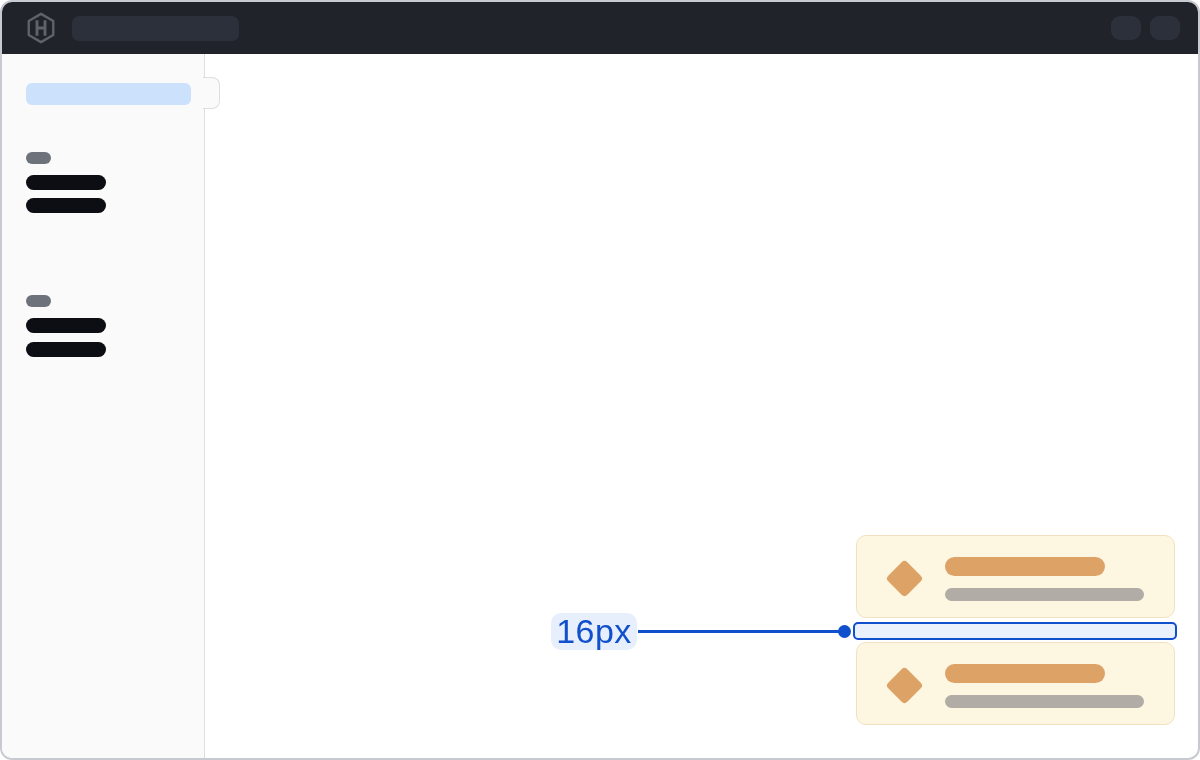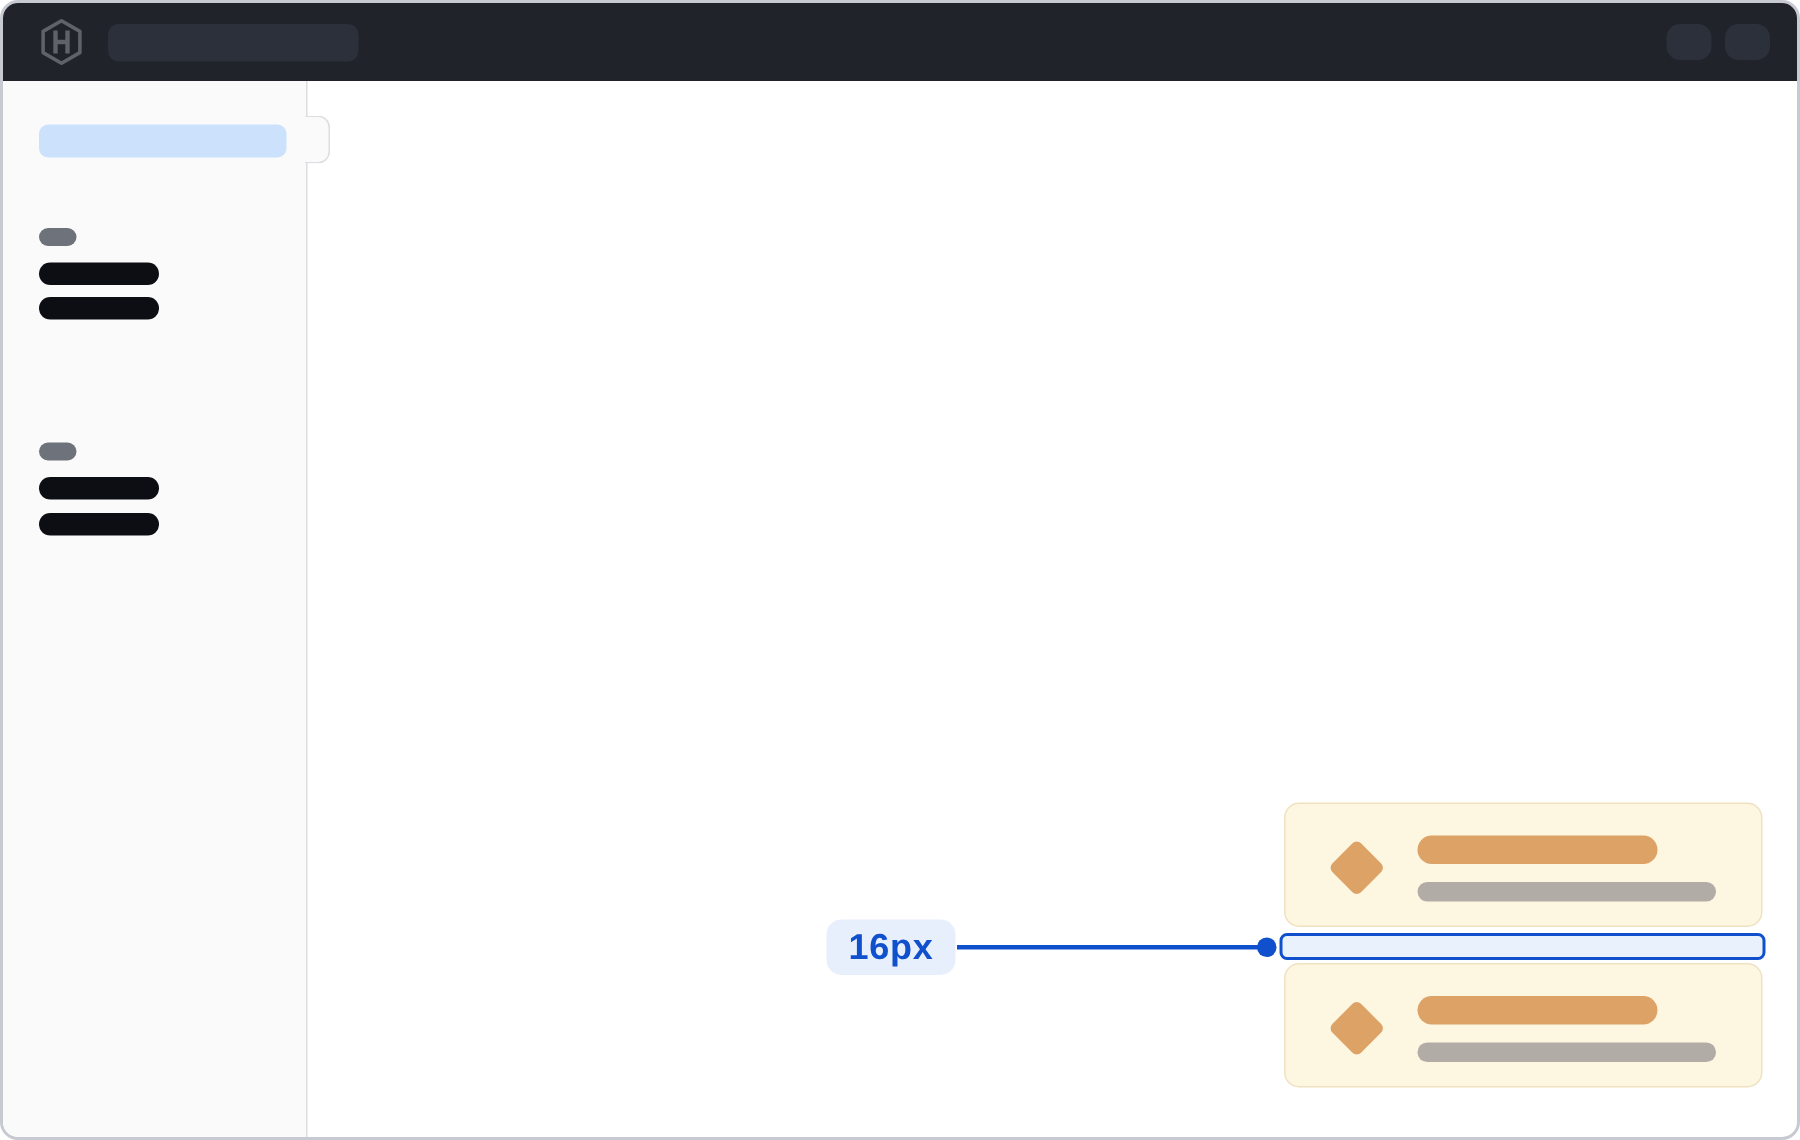--- a/index.html
+++ b/index.html
@@ -108,21 +108,21 @@
   .measure-dot{
     position:absolute;left:836px;top:623px;width:13px;height:13px;
     border-radius:50%;background:var(--annotation-blue);
   }
   .measure-label{
     position:absolute;left:549px;top:611px;width:86px;height:37px;
     background:var(--label-bg);border-radius:10px;
     display:flex;align-items:center;justify-content:center;
   }
   .measure-label span{
-    color:var(--annotation-blue);font-size:24px;font-weight:700;
+    color:var(--annotation-blue);font-size:34px;font-weight:400;
     letter-spacing:0.5px;
   }
 </style>
 </head>
 <body>
 
 <div class="window">
 
   <header class="topnav">
     <div class="logo">

